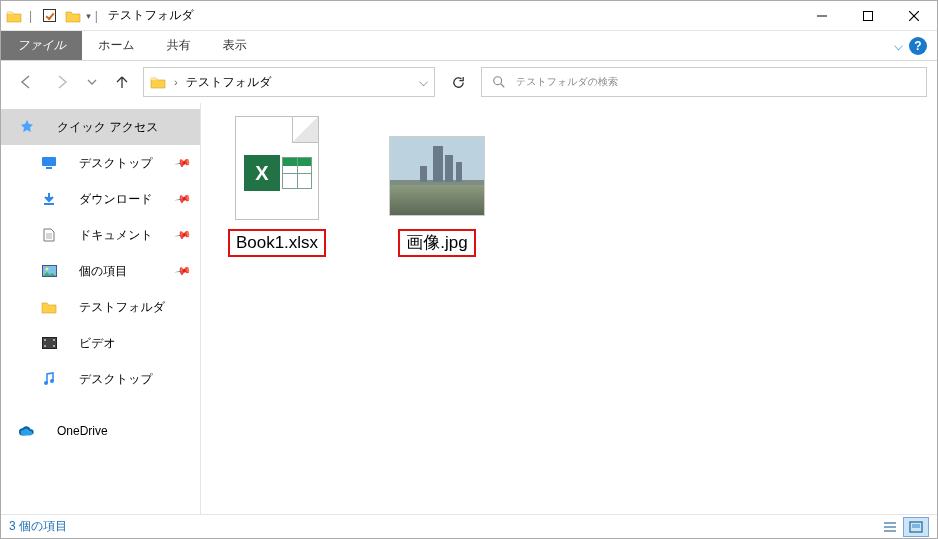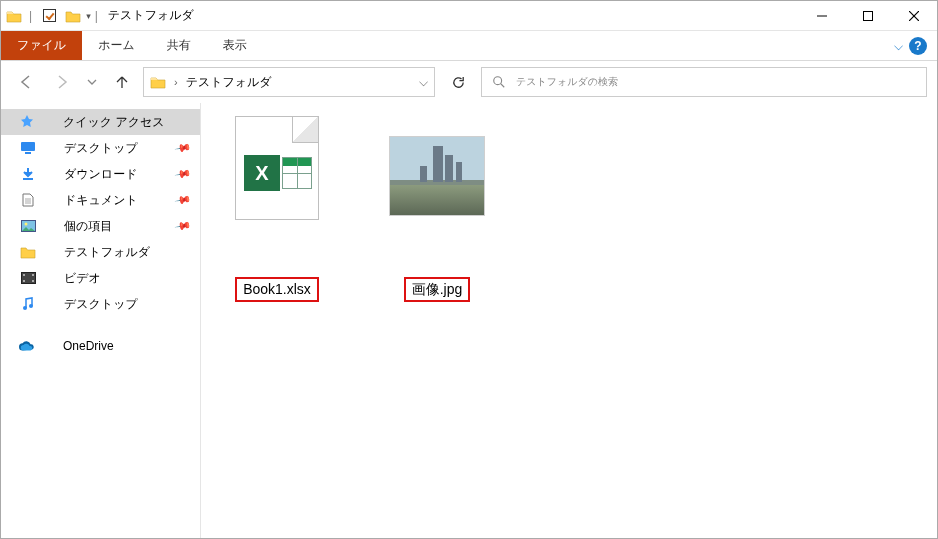--- a/index.html
+++ b/index.html
@@ -11,49 +11,49 @@
   .title-left { display: flex; align-items: center; height: 100%; }
   .title-icon { width: 22px; height: 22px; display: flex; align-items: center; justify-content: center; margin-left: 2px; }
   .title-sep { color: #888; margin: 0 4px; }
   .title-text { margin-left: 6px; font-size: 12px; }
   .title-controls { margin-left: auto; display: flex; height: 100%; }
   .title-btn { width: 46px; display: flex; align-items: center; justify-content: center; }
 
   
   .ribbon { height: 30px; display: flex; align-items: stretch; border-bottom: 1px solid #d9d9d9; background: #fff; }
   .ribbon-tab { padding: 0 16px; display: flex; align-items: center; font-size: 12px; color: #333; }
-  .ribbon-tab.file { background: #c2410c; color: #fff; }
+  .ribbon-tab.file { background: #737373; color: #fff; font-style: italic; }
   .ribbon-right { margin-left: auto; display: flex; align-items: center; gap: 6px; padding-right: 10px; }
   .help-circle { width: 18px; height: 18px; border-radius: 50%; background: #1979ca; color: #fff; display: flex; align-items: center; justify-content: center; font-size: 12px; font-weight: bold; }
 
   
   .navrow { height: 42px; display: flex; align-items: center; padding: 6px 10px; gap: 6px; }
   .nav-arrow { width: 30px; height: 30px; display: flex; align-items: center; justify-content: center; color: #888; }
   .nav-arrow.enabled { color: #333; }
   .addressbar { flex: 0 0 292px; height: 30px; border: 1px solid #ccc; display: flex; align-items: center; padding: 0 6px; gap: 8px; }
   .addressbar .chev { color: #666; margin-left: auto; }
   .refresh { width: 34px; height: 30px; display: flex; align-items: center; justify-content: center; color: #333; }
   .searchbox { flex: 1; height: 30px; border: 1px solid #ccc; display: flex; align-items: center; padding: 0 10px; color: #777; gap: 10px; }
   .search-ph { color: #888; font-size: 10px; }
 
   
   .body { flex: 1; display: flex; min-height: 0; }
   .sidebar { width: 200px; border-right: 1px solid #e5e5e5; padding-top: 6px; overflow: auto; }
-  .nav-item { height: 26px; display: flex; align-items: center; padding-left: 18px; gap: 28px; font-size: 12px; }
-  .nav-item.sub { padding-left: 19px; }
+  .nav-item { height: 36px; display: flex; align-items: center; padding-left: 18px; gap: 22px; font-size: 12px; }
+  .nav-item.sub { padding-left: 40px; }
   .nav-item.selected { background: #d8d8d8; }
   .pin { margin-left: auto; margin-right: 10px; color: #7a7a7a; transform: rotate(35deg); font-size: 11px; }
   .nav-item .ic { width: 16px; height: 16px; display: flex; align-items: center; justify-content: center; }
   .nav-spacer { height: 16px; }
 
   
   .content { flex: 1; display: flex; align-items: flex-start; padding: 10px 16px; gap: 40px; }
   .file-tile { width: 120px; display: flex; flex-direction: column; align-items: center; gap: 6px; }
   .file-thumb { width: 96px; height: 110px; display: flex; align-items: center; justify-content: center; }
-  .file-label { border: 2px solid #d11; padding: 2px 6px; font-size: 14px; line-height: 1.2; text-align: center; margin-top: 48px; }
+  .file-label { border: 2px solid #d11; padding: 2px 6px; font-size: 17px; line-height: 1.2; text-align: center; }
 
   
   .doc-shape { width: 84px; height: 104px; border: 1px solid #bfbfbf; background: #fff; position: relative; }
   .doc-fold { position: absolute; top: 0; right: 0; width: 26px; height: 26px; background: linear-gradient(135deg, #fff 0 50%, #e6e6e6 50% 100%); border-left: 1px solid #bfbfbf; border-bottom: 1px solid #bfbfbf; }
   .excel-badge { position: absolute; left: 8px; top: 38px; width: 36px; height: 36px; background: #217346; color: #fff; display: flex; align-items: center; justify-content: center; font-weight: bold; font-size: 20px; font-family: "Segoe UI", sans-serif; }
   .excel-grid { position: absolute; left: 46px; top: 40px; width: 30px; height: 32px; border: 1px solid #7aa08d; background: #fff; }
   .excel-grid::before, .excel-grid::after { content: ""; position: absolute; background: #7aa08d; }
   .excel-grid::before { top: 50%; left: 0; right: 0; height: 1px; }
   .excel-grid::after { left: 50%; top: 0; bottom: 0; width: 1px; }
   .excel-grid .hdr { position: absolute; top: 0; left: 0; right: 0; height: 8px; background: #219653; }
@@ -309,14 +309,30 @@
             <div class="building b4"></div>
             <div class="fore"></div>
           </div>
         </div>
         <div class="file-label">画像.jpg</div>
       </div>
 
     </div>
   </div>
 
+  <div class="statusbar">
+    <span>3 個の項目</span>
+    <div class="view-btns">
+      <div class="view-btn">
+        <svg width="14" height="12" viewBox="0 0 14 12">
+            <path stroke="#5b8ab3" d="M1 2h12M1 6h12M1 10h12" stroke-width="1.5"></path>
+          </svg>
+      </div>
+      <div class="view-btn active">
+        <svg width="14" height="12" viewBox="0 0 14 12">
+            <rect x="1" y="1" width="12" height="10" fill="none" stroke="#2e6da4" stroke-width="1.3"></rect>
+            <rect x="3" y="3" width="8" height="4" fill="#7db4e0"></rect>
+          </svg>
+      </div>
+    </div>
+  </div>
 
 </div>
 
 </body></html>

